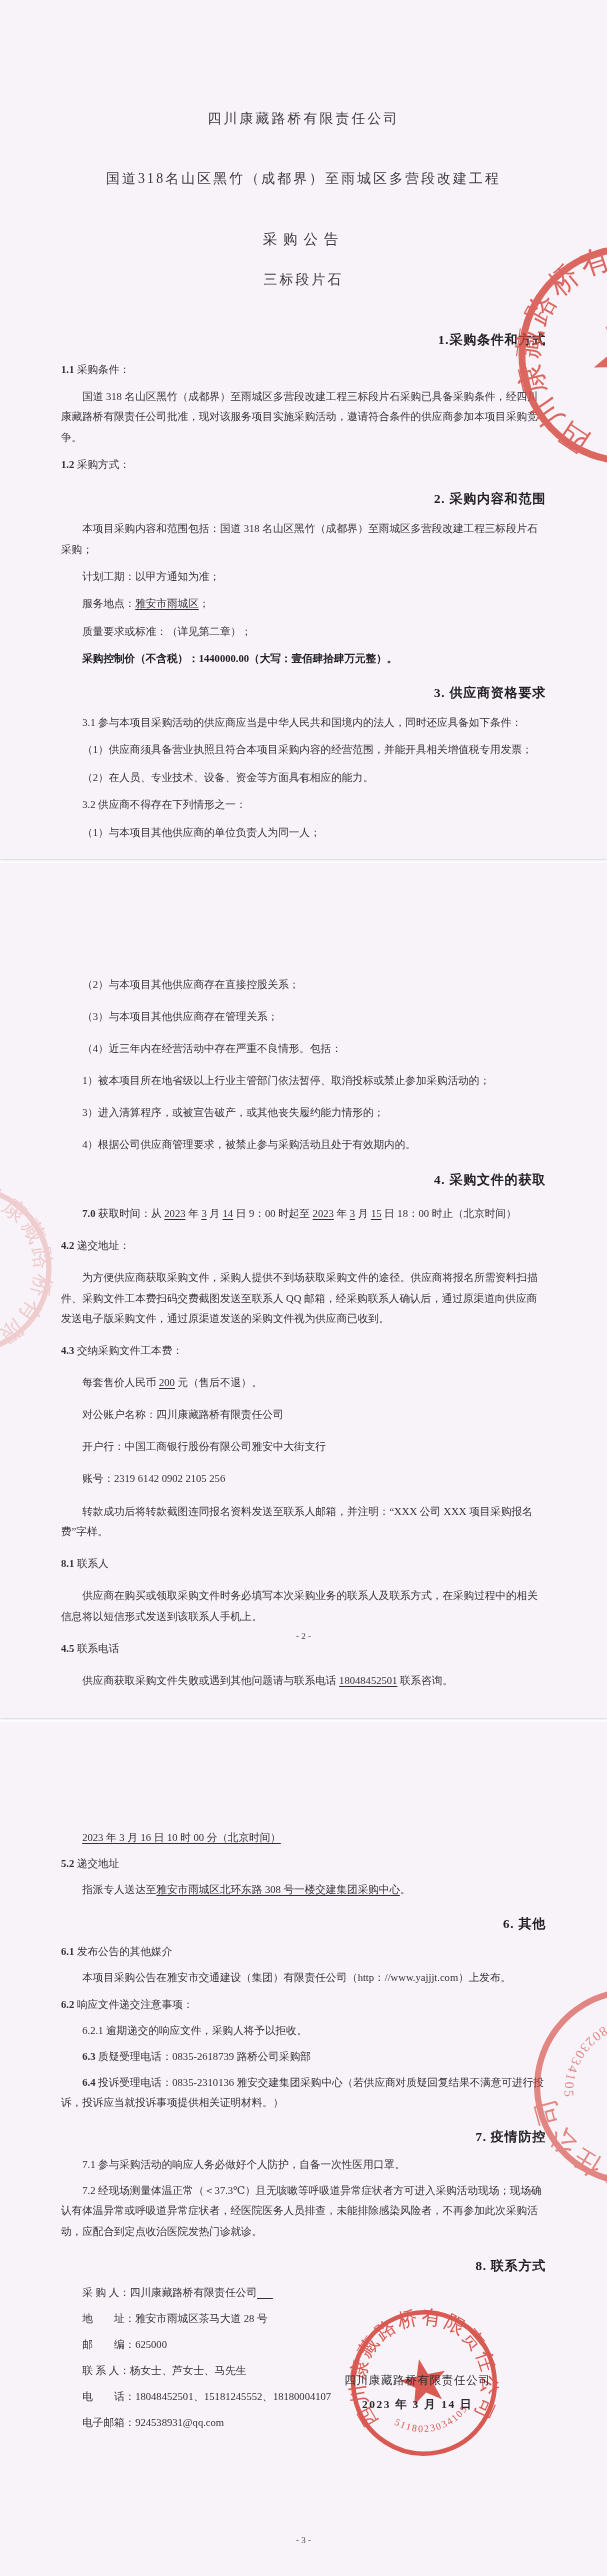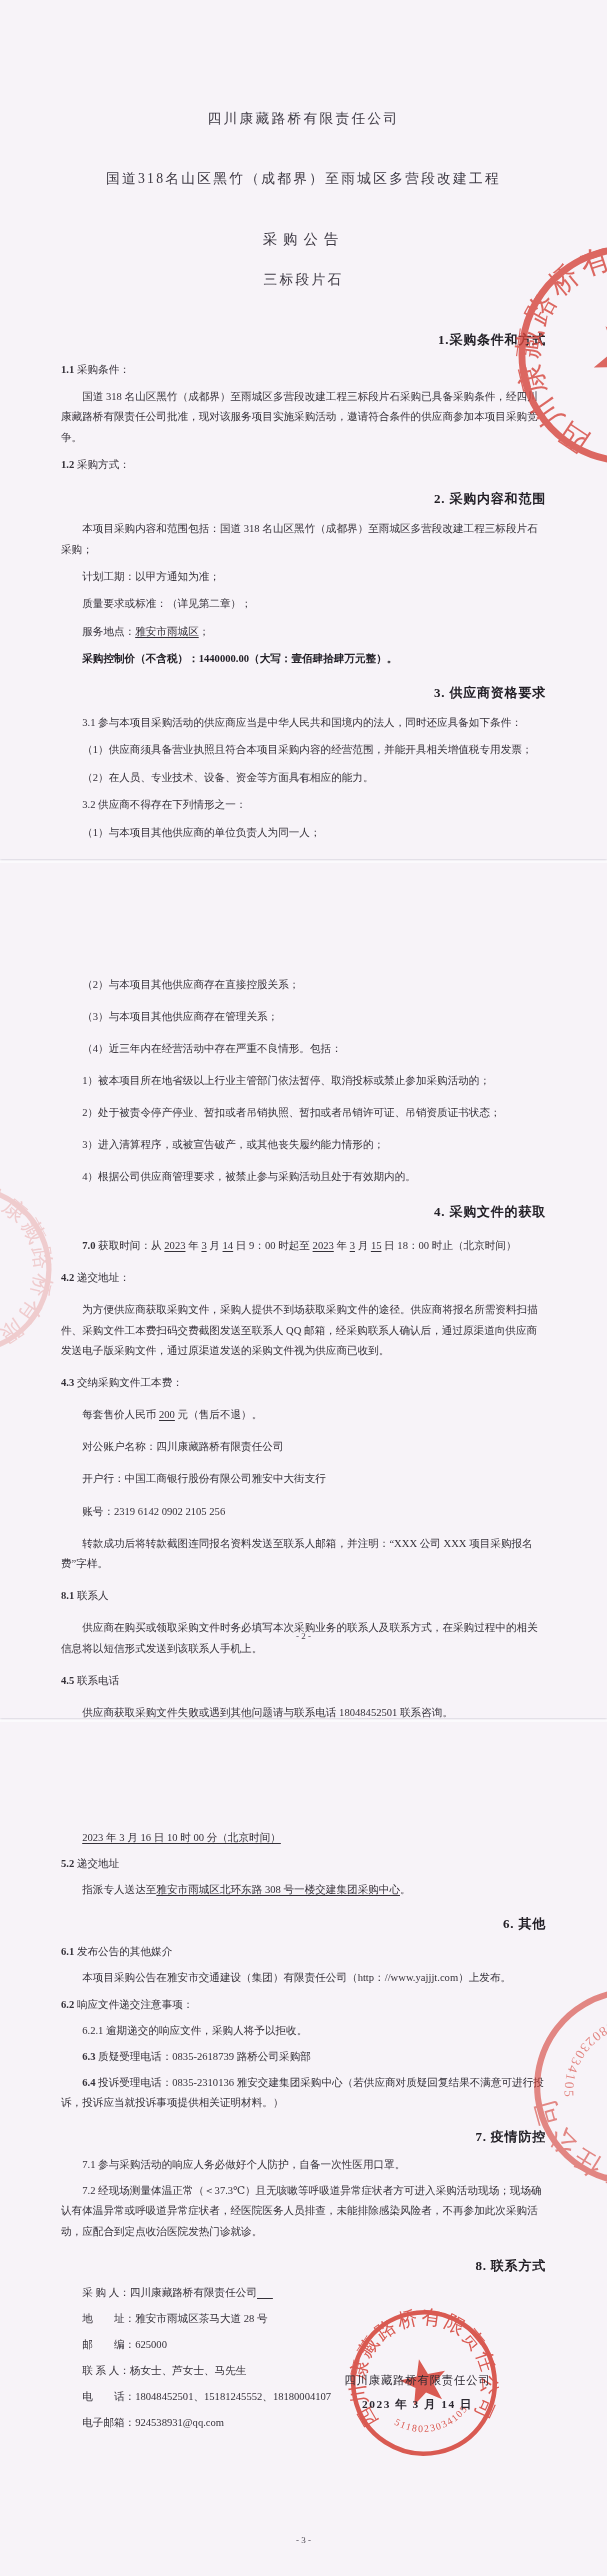--- a/index.html
+++ b/index.html
@@ -128,22 +128,22 @@
         <div class="blk title"><span>国道318名山区黑竹（成都界）至雨城区多营段改建工程</span></div>
         <div class="blk notice-title"><span>采购公告</span></div>
         <div class="blk title"><span>三标段片石</span></div>
         <div class="blk h"><span>1.采购条件和方式</span></div>
         <div class="blk sub"><span class="b">1.1</span><span> 采购条件：</span></div>
         <div class="blk p"><span>国道 318 名山区黑竹（成都界）至雨城区多营段改建工程三标段片石采购已具备采购条件，经四川康藏路桥有限责任公司批准，现对该服务项目实施采购活动，邀请符合条件的供应商参加本项目采购竞争。</span></div>
         <div class="blk sub"><span class="b">1.2</span><span> 采购方式：</span></div>
         <div class="blk h"><span>2. 采购内容和范围</span></div>
         <div class="blk p"><span>本项目采购内容和范围包括：国道 318 名山区黑竹（成都界）至雨城区多营段改建工程三标段片石采购；</span></div>
         <div class="blk p2"><span>计划工期：以甲方通知为准；</span></div>
+        <div class="blk p2"><span>服务地点：</span><span class="u">雅安市雨城区</span><span>；</span></div>
         <div class="blk p2"><span>质量要求或标准：（详见第二章）；</span></div>
-        <div class="blk p2"><span>服务地点：</span><span class="u">雅安市雨城区</span><span>；</span></div>
         <div class="blk pb"><span>采购控制价（不含税）：1440000.00（大写：壹佰肆拾肆万元整）。</span></div>
         <div class="blk h"><span>3. 供应商资格要求</span></div>
         <div class="blk p"><span>3.1 参与本项目采购活动的供应商应当是中华人民共和国境内的法人，同时还应具备如下条件：</span></div>
         <div class="blk p"><span>（1）供应商须具备营业执照且符合本项目采购内容的经营范围，并能开具相关增值税专用发票；</span></div>
         <div class="blk p"><span>（2）在人员、专业技术、设备、资金等方面具有相应的能力。</span></div>
         <div class="blk p"><span>3.2 供应商不得存在下列情形之一：</span></div>
         <div class="blk p"><span>（1）与本项目其他供应商的单位负责人为同一人；</span></div>
       </div>
 
     <div class="stamp stamp-p1">
@@ -163,21 +163,20 @@
 
     <div class="footer">- 1 -</div>
   </div>
 
   <div class="page page-2">
     <div class="content">
         <div class="blk p"><span>（2）与本项目其他供应商存在直接控股关系；</span></div>
         <div class="blk p"><span>（3）与本项目其他供应商存在管理关系；</span></div>
         <div class="blk p"><span>（4）近三年内在经营活动中存在严重不良情形。包括：</span></div>
         <div class="blk p"><span>1）被本项目所在地省级以上行业主管部门依法暂停、取消投标或禁止参加采购活动的；</span></div>
-        <div class="blk p"><span>2）处于被责令停产停业、暂扣或者吊销执照、暂扣或者吊销许可证、吊销资质证书状态；</span></div>
         <div class="blk p"><span>3）进入清算程序，或被宣告破产，或其他丧失履约能力情形的；</span></div>
         <div class="blk p"><span>4）根据公司供应商管理要求，被禁止参与采购活动且处于有效期内的。</span></div>
         <div class="blk h"><span>4. 采购文件的获取</span></div>
         <div class="blk p"><span class="b">7.0</span><span> 获取时间：从 </span><span class="u">2023</span><span> 年 </span><span class="u">3</span><span> 月 </span><span class="u">14</span><span> 日 9：00 时起至 </span><span class="u">2023</span><span> 年 </span><span class="u">3</span><span> 月 </span><span class="u">15</span><span> 日 18：00 时止（北京时间）</span></div>
         <div class="blk sub"><span class="b">4.2</span><span> 递交地址：</span></div>
         <div class="blk p"><span>为方便供应商获取采购文件，采购人提供不到场获取采购文件的途径。供应商将报名所需资料扫描件、采购文件工本费扫码交费截图发送至联系人 QQ 邮箱，经采购联系人确认后，通过原渠道向供应商发送电子版采购文件，通过原渠道发送的采购文件视为供应商已收到。</span></div>
         <div class="blk sub"><span class="b">4.3</span><span> 交纳采购文件工本费：</span></div>
         <div class="blk p2"><span>每套售价人民币 </span><span class="u">200</span><span> 元（售后不退）。</span></div>
         <div class="blk p2"><span>对公账户名称：四川康藏路桥有限责任公司</span></div>
         <div class="blk p2"><span>开户行：中国工商银行股份有限公司雅安中大街支行</span></div>

